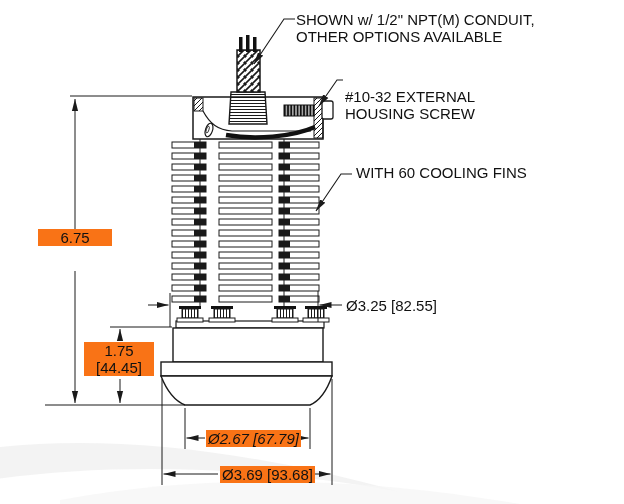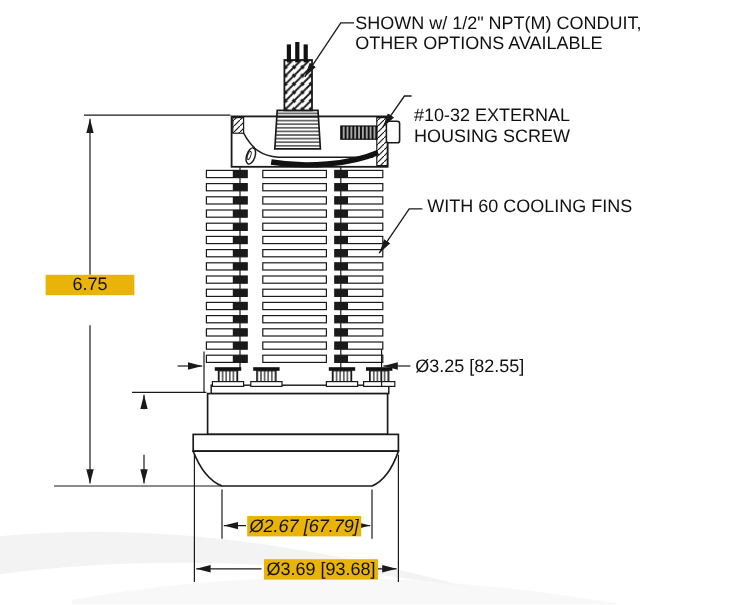--- a/index.html
+++ b/index.html
@@ -5,21 +5,21 @@
   html,body { margin:0; padding:0; background:#fff; }
   #stage {
     position:relative; width:624px; height:504px; background:#fff;
     font-family:"Liberation Sans", sans-serif; overflow:hidden;
   }
   #stage svg { position:absolute; left:0; top:0; }
   .t {
     position:absolute; font-size:15px; line-height:17px; color:#111;
     white-space:nowrap; letter-spacing:0;
   }
-  .dim { background:#eab308; padding:0 2px; }
+  .dim { background:#f97316; padding:0 2px; }
   .c { text-align:center; }
 </style>
 </head>
 <body>
 
 <div id="stage">
 
   <svg width="624" height="504" viewBox="0 0 624 504">
     <defs>
       <marker id="arr" markerWidth="13" markerHeight="9" refX="12" refY="4" orient="auto" markerUnits="userSpaceOnUse">
@@ -162,17 +162,21 @@
     <div>#10-32 EXTERNAL</div>
     <div>HOUSING SCREW</div>
   </div>
   <div class="t" style="left:356px; top:164px;">
     <div>WITH 60 COOLING FINS</div>
   </div>
 
   <div class="t c" style="left:38px; top:229px; width:74px;">
     <div class="dim">6.75</div>
   </div>
+  <div class="t c" style="left:84px; top:342px; width:70px;">
+    <div class="dim">1.75</div>
+    <div class="dim">[44.45]</div>
+  </div>
   <div class="t" style="left:346px; top:297px;">Ø3.25 [82.55]</div>
   <div class="t dim" style="left:206px; top:430px;font-style:italic;">Ø2.67 [67.79]</div>
   <div class="t dim" style="left:220px; top:466px;">Ø3.69 [93.68]</div>
 
 </div>
 
 </body></html>

